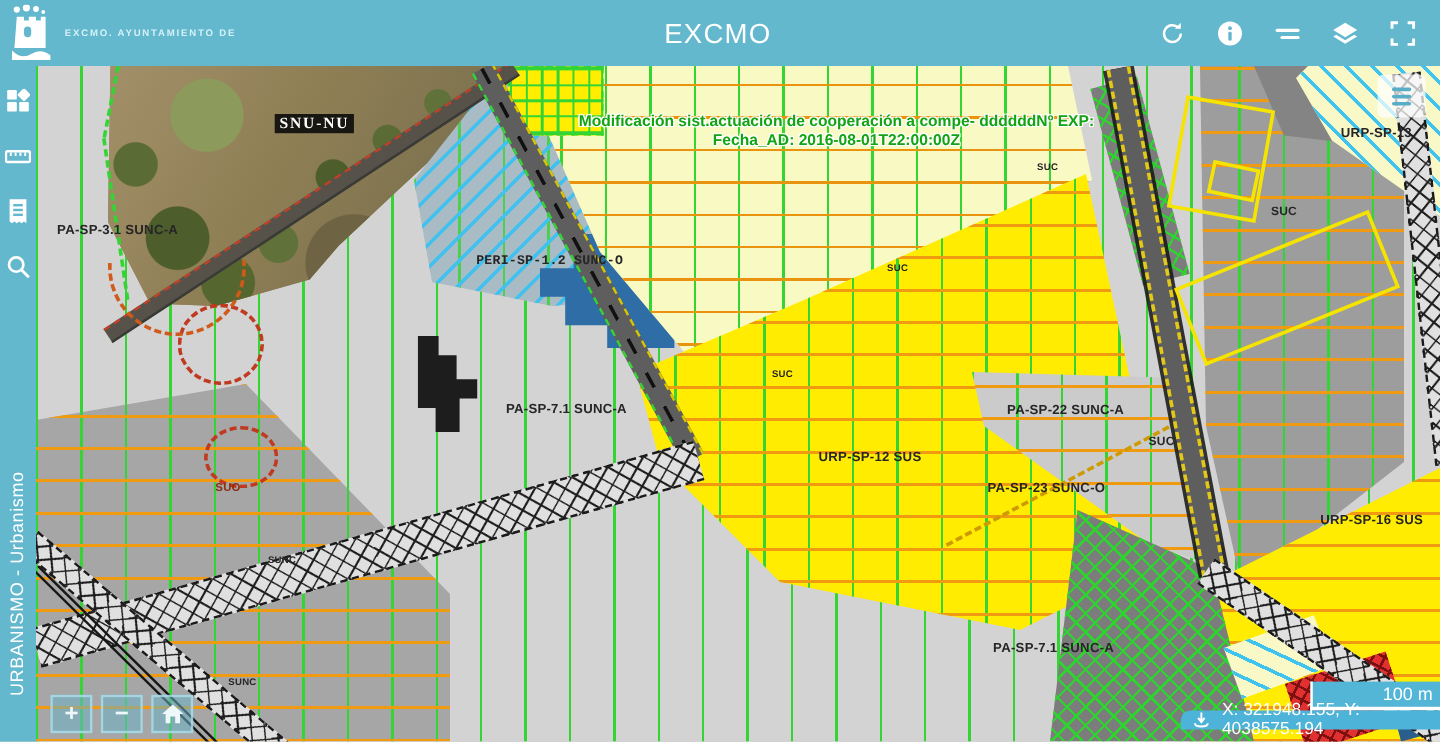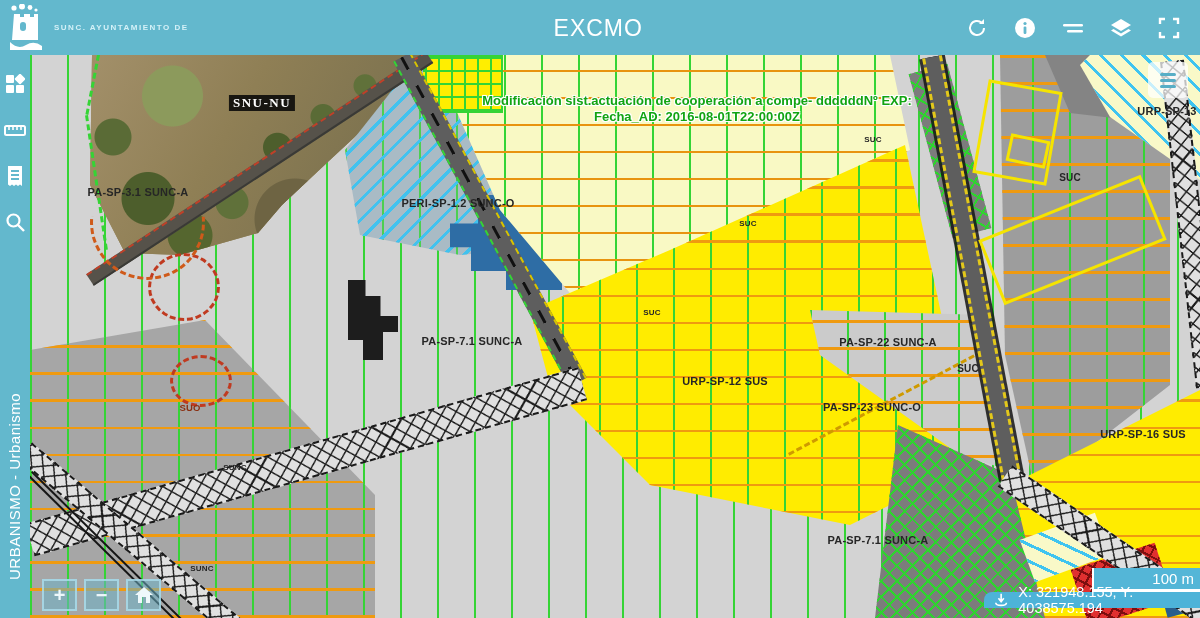--- a/index.html
+++ b/index.html
@@ -165,28 +165,28 @@
 
   <div class="shape zig" style="left:318px;top:225px;width:50px;height:80px;"></div>
 
   <div class="annotation">
     <div>Modificación sist.actuación de cooperación a compe- ddddddNº EXP:</div>
     <div>Fecha_AD: 2016-08-01T22:00:00Z</div>
   </div>
 
   <div>
       <div class="map-label photo-lbl" style="left: 232px; top: 48px;">SNU-NU</div>
-      <div class="map-label zone" style="left: 68px; top: 137px; margin-left: 40px;">PA-SP-3.1 SUNC-A</div>
-      <div class="map-label zone" style="left: 428px; top: 148px;">PERI-SP-1.2 SUNC-O</div>
+      <div class="map-label zone" style="left: 68px; top: 137px;">PA-SP-3.1 SUNC-A</div>
+      <div class="map-label zone" style="left: 428px; top: 163px; font-family: Liberation Mono, monospace;">PERI-SP-1.2 SUNC-O</div>
       <div class="map-label zone" style="left: 442px; top: 286px;">PA-SP-7.1 SUNC-A</div>
       <div class="map-label zone" style="left: 695px; top: 326px;">URP-SP-12 SUS</div>
       <div class="map-label zone" style="left: 858px; top: 287px;">PA-SP-22 SUNC-A</div>
       <div class="map-label zone" style="left: 842px; top: 352px;">PA-SP-23 SUNC-O</div>
       <div class="map-label zone" style="left: 1113px; top: 379px;">URP-SP-16 SUS</div>
-      <div class="map-label zone" style="left: 1117px; top: 56px; margin-left: 20px;">URP-SP-13</div>
+      <div class="map-label zone" style="left: 1117px; top: 56px;">URP-SP-13</div>
       <div class="map-label zone" style="left: 848px; top: 485px;">PA-SP-7.1 SUNC-A</div>
       <div class="map-label zone-sm" style="left: 1040px; top: 122px;">SUC</div>
       <div class="map-label zone-sm" style="left: 938px; top: 313px;">SUC</div>
       <div class="map-label tiny" style="left: 843px; top: 84px;">SUC</div>
       <div class="map-label tiny" style="left: 718px; top: 168px;">SUC</div>
       <div class="map-label tiny" style="left: 622px; top: 257px;">SUC</div>
       <div class="map-label suo" style="left: 160px; top: 352px;">SUO</div>
       <div class="map-label tiny" style="left: 205px; top: 412px;">SUNC</div>
       <div class="map-label tiny" style="left: 172px; top: 513px;">SUNC</div>
     </div>
@@ -225,21 +225,21 @@
     <svg width="40" height="46" viewBox="0 0 40 46">
       <circle cx="8" cy="4" r="2.6" fill="#fff"></circle>
         <circle cx="16" cy="2.5" r="3" fill="#fff"></circle>
         <circle cx="24" cy="3.5" r="2.4" fill="#fff"></circle>
         <circle cx="30" cy="6" r="1.6" fill="#fff"></circle>
       <path d="M8 10 h6 v3 h4 v-3 h6 v3 h4 v-3 h4 v26 h-26 z" fill="#fff"></path>
       <rect x="14" y="18" width="6" height="9" rx="3" fill="#63b8cd"></rect>
       <path d="M4 38 q8 8 16 3 q8 -5 16 1 l0 4 -32 0 z" fill="#fff"></path>
     </svg>
     <div class="logo-text">
-      <div class="small">SUNC. AYUNTAMIENTO DE</div>
+      <div class="small">EXCMO. AYUNTAMIENTO DE</div>
     </div>
   </div>
 
   <div class="app-title">EXCMO</div>
 
   <div class="header-actions">
     <div class="hbtn">
       <svg width="22" height="22" viewBox="0 0 22 22">
         <path d="M18 11 a7 7 0 1 1 -2.2-5.1" fill="none" stroke="#fff" stroke-width="2"></path>
         <path d="M18 2 v5 h-5 z" fill="#fff"></path>

